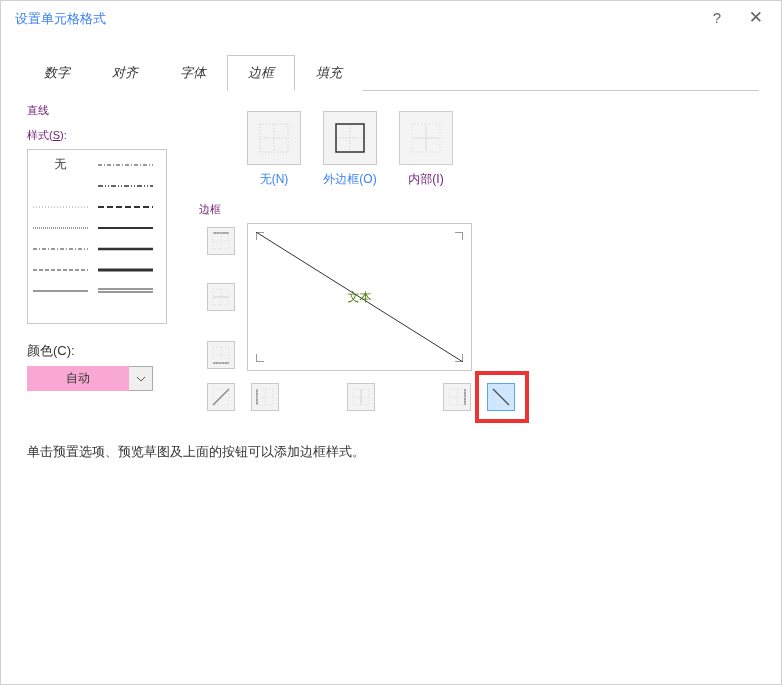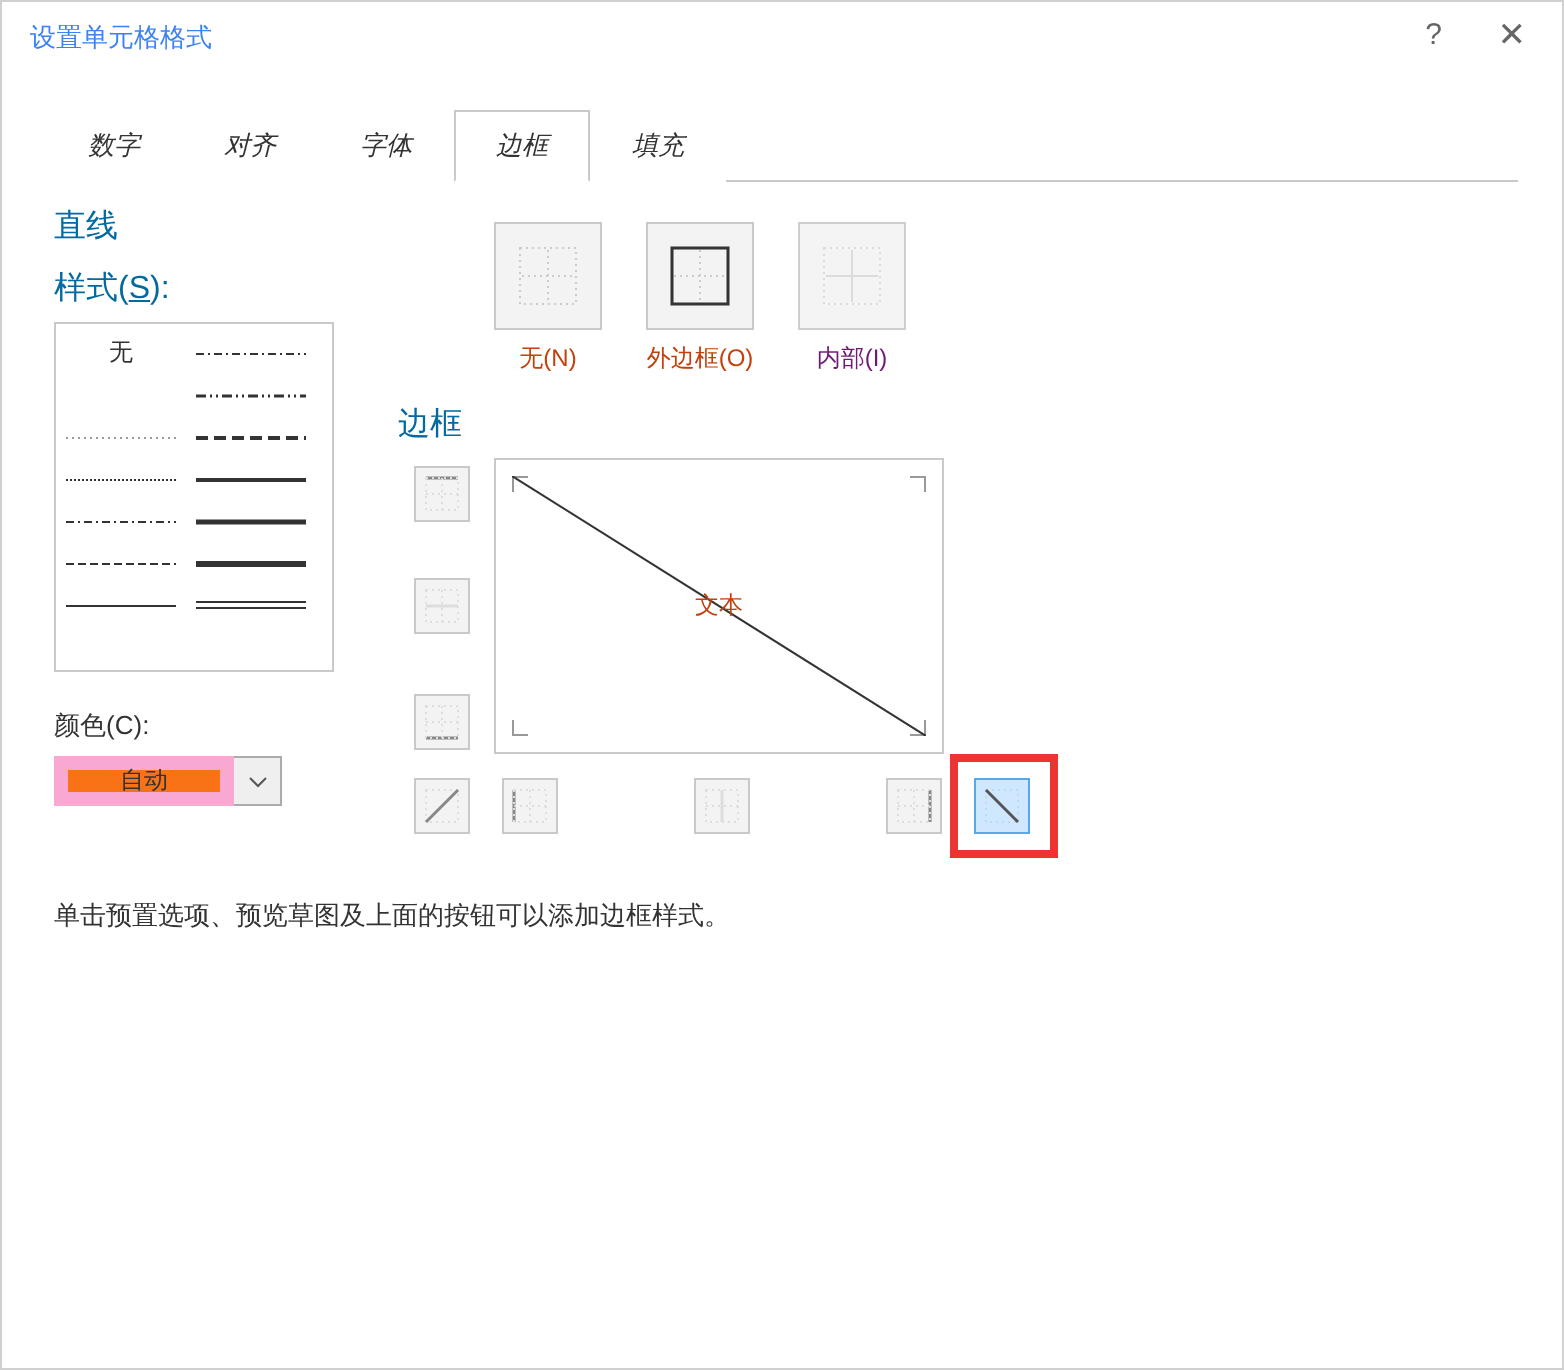--- a/index.html
+++ b/index.html
@@ -9,47 +9,47 @@
 .titlebar .title { font-size: 13px; color: #3b82f6; }
 .titlebar .help { position: absolute; right: 60px; top: 8px; font-size: 15px; color: #666; cursor: pointer; }
 .titlebar .close { position: absolute; right: 18px; top: 6px; font-size: 17px; color: #666; cursor: pointer; }
 .tabs { display: flex; padding-left: 22px; margin-top: 18px; font-style: italic; }
 .tab { padding: 8px 20px; font-size: 13px; color: #333; border: 1px solid transparent; cursor: pointer; background: #fff; }
 .tab.active { border: 1px solid #c9c9c9; border-bottom: 1px solid #fff; position: relative; z-index: 2; }
 .tabline { height: 1px; background: #c9c9c9; margin: -1px 22px 0 22px; }
 .body { padding: 12px 26px 0 26px; display: flex; }
 .leftcol { width: 160px; }
 .rightcol { flex: 1; margin-left: 12px; }
-.group-label { font-size: 16px; color: #0369a1; margin-bottom: 6px; }
+.group-label { font-size: 11px; color: #701a75; margin-bottom: 6px; }
 .group-label .underline { text-decoration: underline; }
 .line-style-box { border: 1px solid #c9c9c9; width: 140px; height: 175px; padding: 4px 0; }
 .ls-row { display: flex; align-items: center; height: 21px; }
 .ls-left { width: 65px; display: flex; align-items: center; justify-content: center; }
 .ls-right { width: 65px; display: flex; align-items: center; justify-content: center; }
 .none-label { font-size: 12px; color: #333; }
 .color-label { font-size: 13px; color: #333; margin-top: 18px; }
 .color-select { display: flex; align-items: center; margin-top: 6px; }
-.color-box { border: 7px solid #f9a8d4; width: 90px; height: 25px; display: flex; align-items: center; justify-content: center; font-size: 12px; color: #333; background: #f97316; }
+.color-box { border: 7px solid #f9a8d4; width: 102px; height: 25px; display: flex; align-items: center; justify-content: center; font-size: 12px; color: #333; background: #f9a8d4; }
 .color-drop { border: 1px solid #ababab; border-left: 0; width: 24px; height: 25px; display: flex; align-items: center; justify-content: center; background: #efefef; cursor: pointer; }
 .preset-row { display: flex; gap: 22px; margin-top: 8px; margin-left: 48px; }
 .preset-item { display: flex; flex-direction: column; align-items: center; gap: 6px; }
 .preset-btn { width: 54px; height: 54px; border: 1px solid #c9c9c9; background: #f3f3f3; display: flex; align-items: center; justify-content: center; cursor: pointer; }
-.preset-label { font-size: 12px; color: #c2410c; }
+.preset-label { font-size: 12px; color: #3b82f6; }
 .preset-label.disabled { color: #701a75; }
 .border-section { margin-top: 14px; }
 .border-layout { position: relative; margin-top: 6px; height: 200px; }
 .side-btn { width: 28px; height: 28px; border: 1px solid #c9c9c9; background: #f3f3f3; display:flex; align-items:center; justify-content:center; cursor:pointer; position:absolute; }
 .preview-box { position: absolute; left: 48px; top: 0; width: 225px; height: 148px; border: 1px solid #c9c9c9; background:#fff; }
 .preview-inner { position: absolute; left: 8px; top: 8px; right: 8px; bottom: 8px; }
 .corner { position: absolute; width: 8px; height: 8px; }
 .corner.tl { left:0; top:0; border-left:1px solid #999; border-top:1px solid #999; }
 .corner.tr { right:0; top:0; border-right:1px solid #999; border-top:1px solid #999; }
 .corner.bl { left:0; bottom:0; border-left:1px solid #999; border-bottom:1px solid #999; }
 .corner.br { right:0; bottom:0; border-right:1px solid #999; border-bottom:1px solid #999; }
-.preview-text { position:absolute; left:50%; top:50%; transform:translate(-50%,-50%); font-size:12px; color:#c2410c; }
+.preview-text { position:absolute; left:50%; top:50%; transform:translate(-50%,-50%); font-size:12px; color:#4d7c0f; }
 .diag-line { position:absolute; left:0; top:0; width:100%; height:100%; }
 .highlight-box { position:absolute; border: 4px solid #e33; }
 .hint { font-size: 13px; color: #333; margin: 20px 0 0 26px; }
 svg { display:block; }
 </style>
 </head>
 <body>
 
 <div class="window">
 

